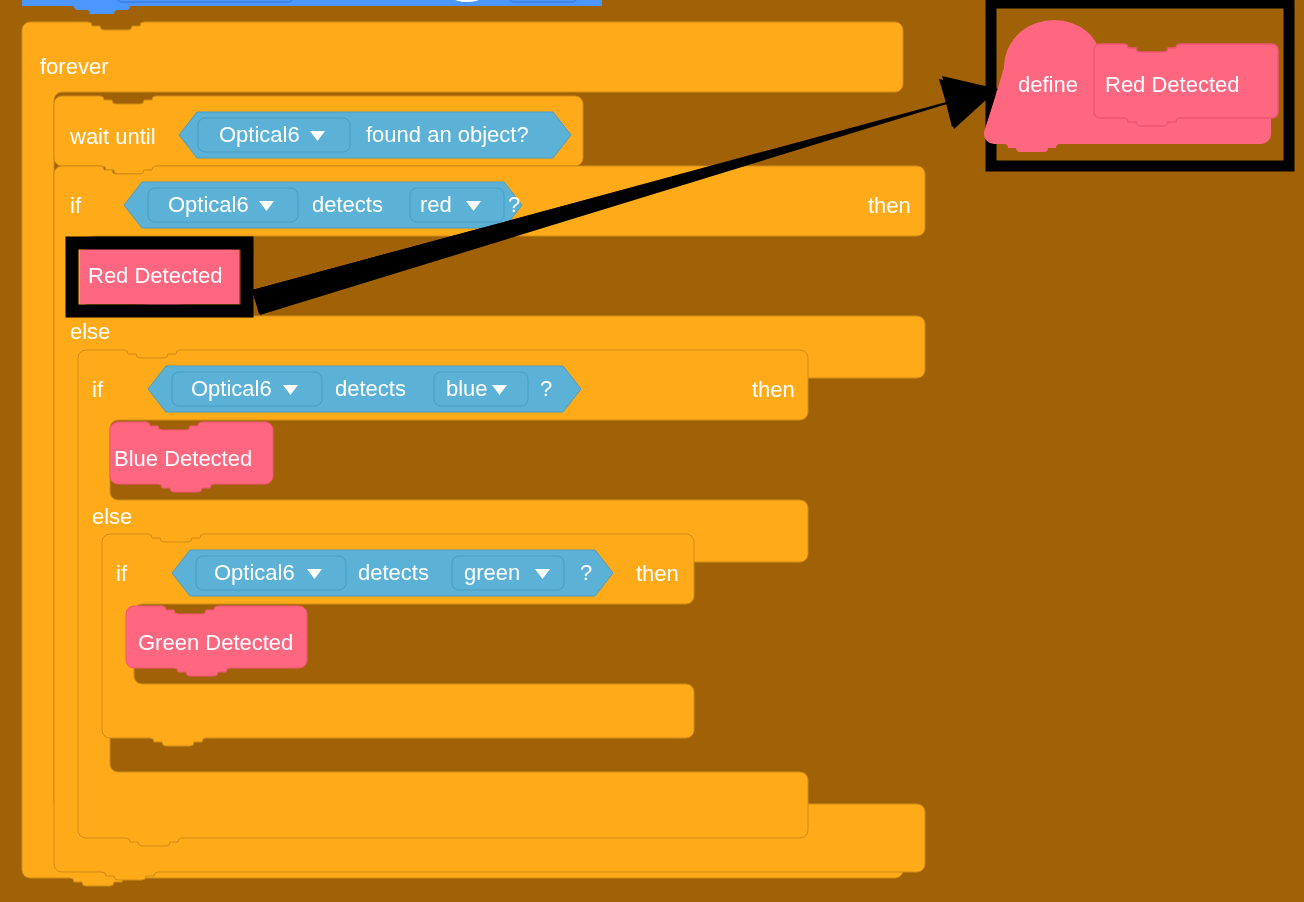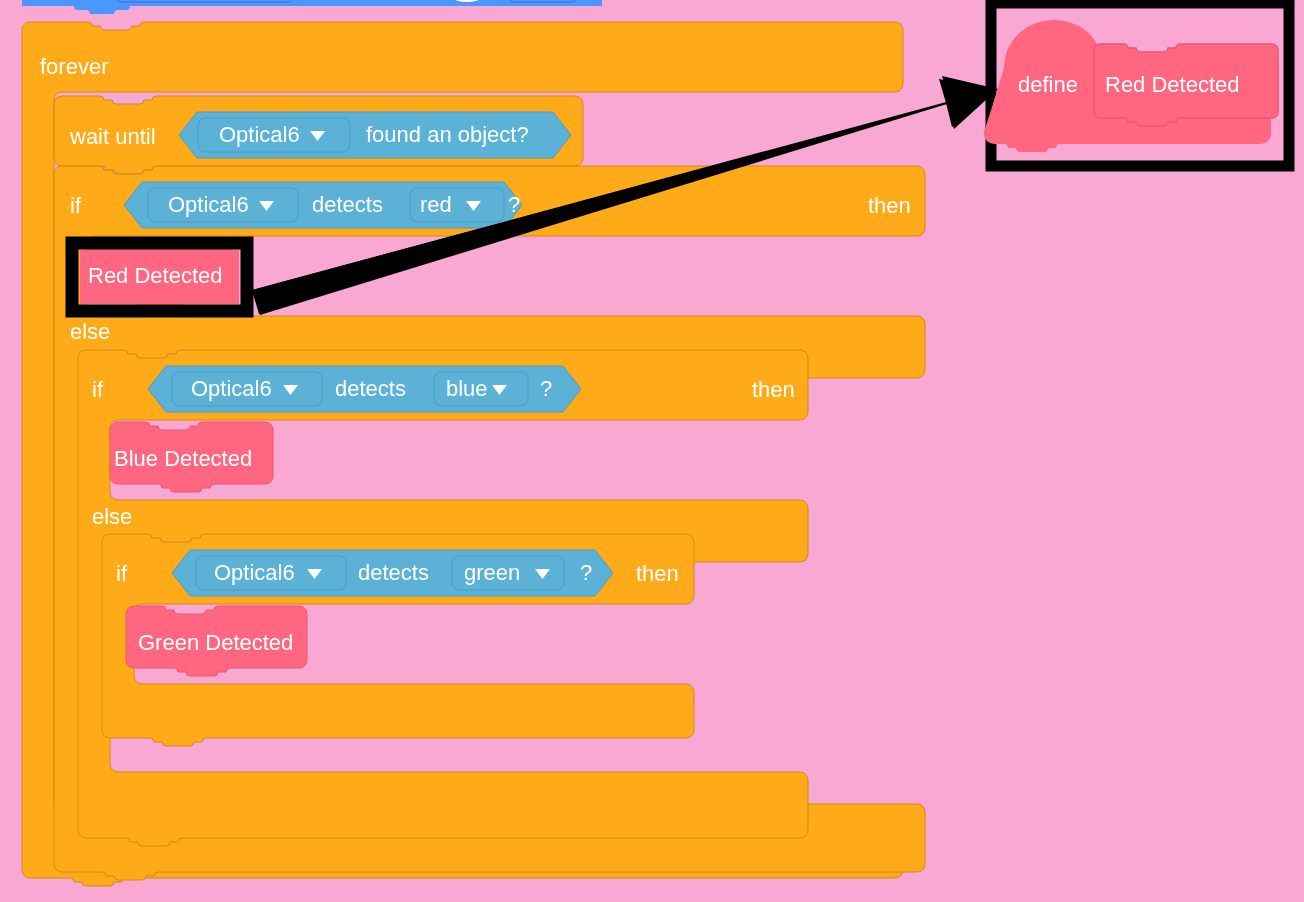--- a/index.html
+++ b/index.html
@@ -1,16 +1,16 @@
 <!DOCTYPE html>
 <html><head>
 <meta charset="utf-8">
 <style>
   html,body{margin:0;padding:0;background:#ffffff;}
-  #stage{position:relative;width:1304px;height:902px;background:#f9a8d4;overflow:hidden;
+  #stage{position:relative;width:1304px;height:902px;background:#a16207;overflow:hidden;
          font-family:"Liberation Sans",sans-serif;}
   svg.blocks{position:absolute;left:0;top:0;width:1304px;height:902px;}
   .lbl{fill:#ffffff;font-family:"Liberation Sans",sans-serif;font-size:22px;
        dominant-baseline:middle;}
   .num{fill:#575e75;font-family:"Liberation Sans",sans-serif;font-size:21px;
        dominant-baseline:middle;text-anchor:middle;}
   .carat{fill:#ffffff;}
 </style>
 </head>
 <body>

